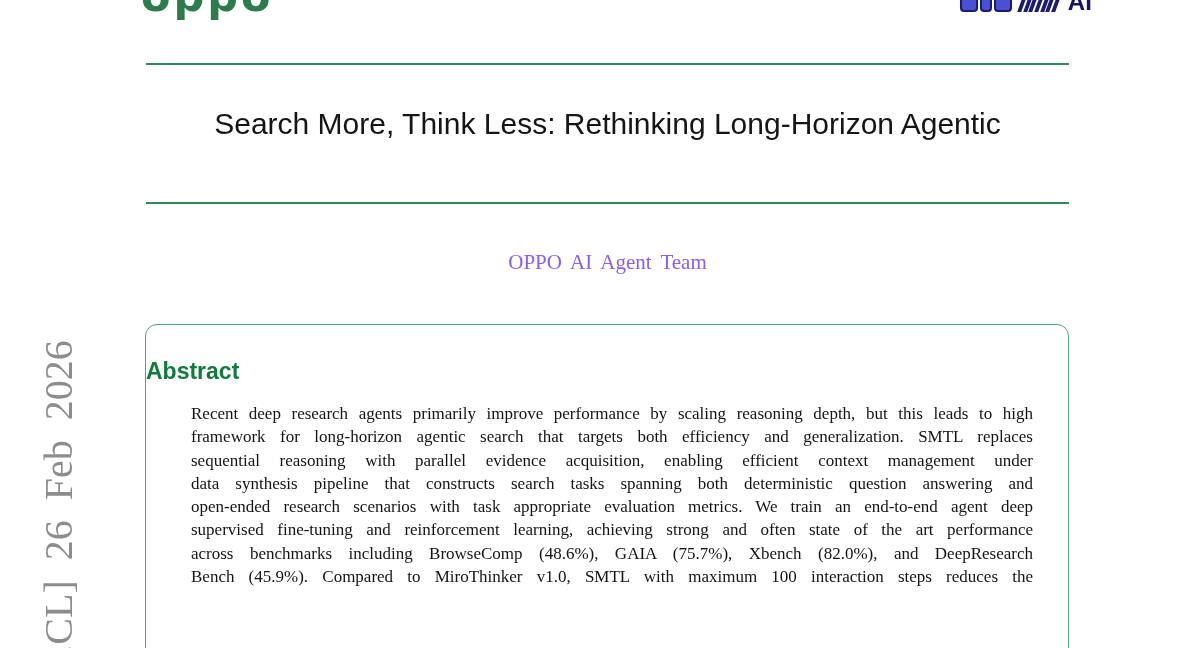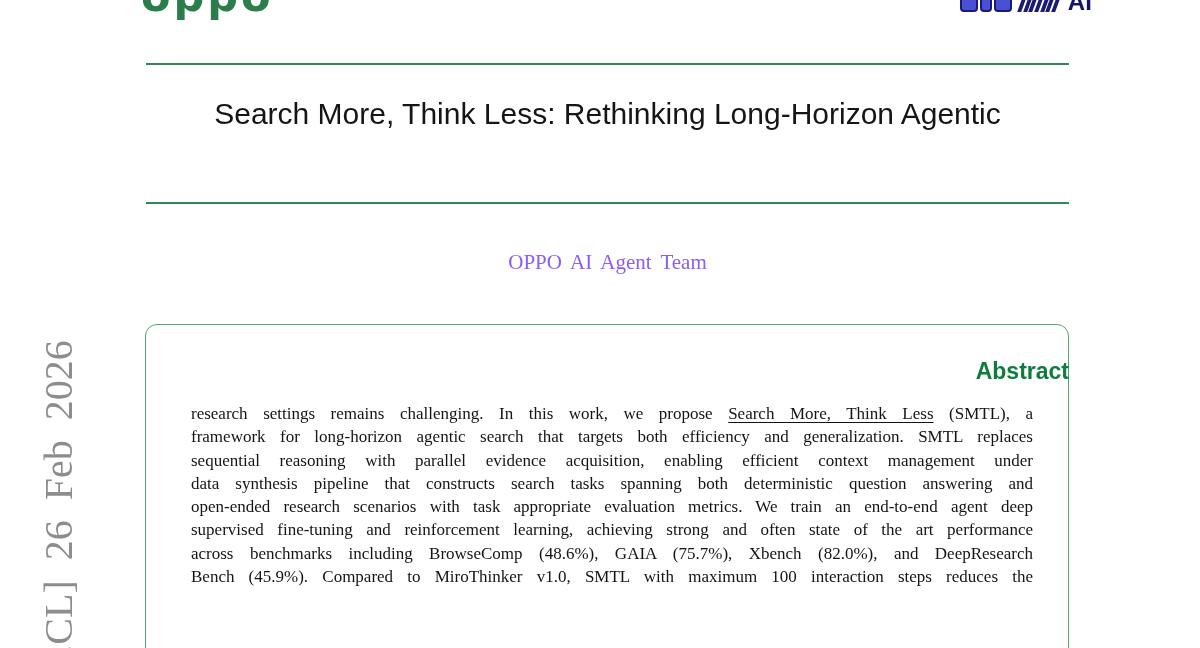--- a/index.html
+++ b/index.html
@@ -60,21 +60,21 @@
     height: 2px;
     background: #2f8a57;
   }
   .rule-top { top: 63px; }
   .rule-mid { top: 202px; }
 
   
   .title {
     position: absolute;
     left: 138px;
-    top: 94px;
+    top: 104px;
     width: 923px;
     margin: 0;
     text-align: center;
     font-family: "Liberation Sans", sans-serif;
     font-weight: 400;
     font-size: 30px;
     line-height: 39px;
     color: #151515;
   }
   .title-line { display: block; }
@@ -102,21 +102,21 @@
     border: 1.5px solid #4fa878;
     border-radius: 12px;
     box-sizing: border-box;
     background: #ffffff;
   }
   .abstract-heading {
     position: absolute;
     left: 138px;
     top: 358px;
     width: 923px;
-    text-align: right;
+    text-align: left;
     font-family: "Liberation Sans", sans-serif;
     font-weight: 700;
     font-size: 23px;
     color: #0e7c3c;
   }
   .abstract-body {
     position: absolute;
     left: 183px;
     top: 402px;
     width: 842px;
@@ -190,21 +190,21 @@
 
   <div class="rule rule-mid"></div>
 
   <div class="authors">OPPO AI Agent Team</div>
 
   <div class="abstract-box"></div>
 
   <div class="abstract-heading">Abstract</div>
 
   <div class="abstract-body">
-    <div class="abs-line"><span>research settings remains challenging. In this work, we propose </span><span class="underlined">Search More, Think Less</span><span> (SMTL), a</span></div>
+    <div class="abs-line">Recent deep research agents primarily improve performance by scaling reasoning depth, but this leads to high</div>
     <div class="abs-line">framework for long-horizon agentic search that targets both efficiency and generalization. SMTL replaces</div>
     <div class="abs-line">sequential reasoning with parallel evidence acquisition, enabling efficient context management under</div>
     <div class="abs-line">data synthesis pipeline that constructs search tasks spanning both deterministic question answering and</div>
     <div class="abs-line">open-ended research scenarios with task appropriate evaluation metrics. We train an end-to-end agent deep</div>
     <div class="abs-line">supervised fine-tuning and reinforcement learning, achieving strong and often state of the art performance</div>
     <div class="abs-line">across benchmarks including BrowseComp (48.6%), GAIA (75.7%), Xbench (82.0%), and DeepResearch</div>
     <div class="abs-line">Bench (45.9%). Compared to MiroThinker v1.0, SMTL with maximum 100 interaction steps reduces the</div>
   </div>
 
   <div class="arxiv-stamp">cs.CL] 26 Feb 2026</div>

